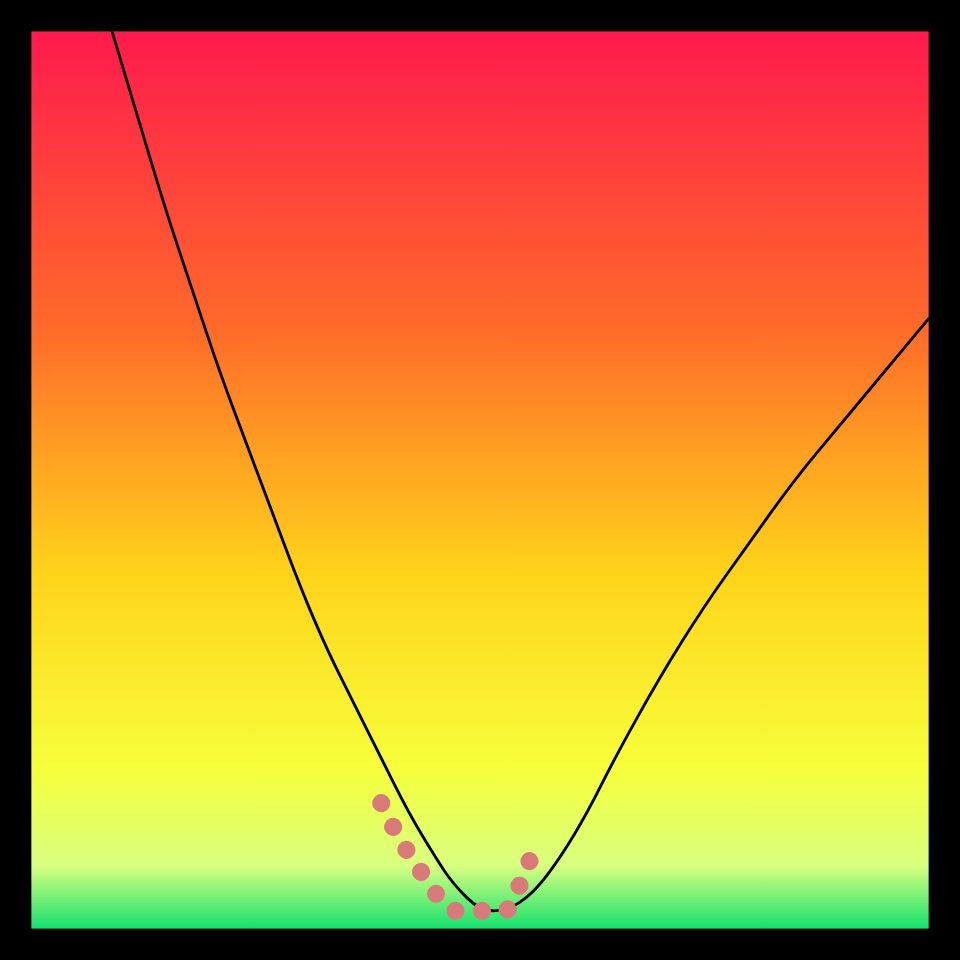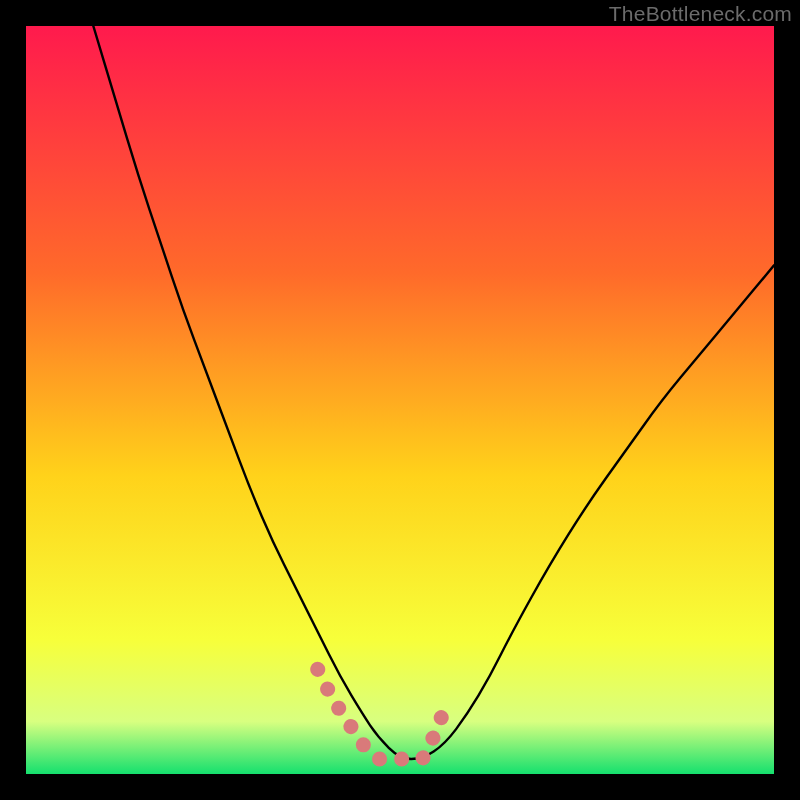--- a/index.html
+++ b/index.html
@@ -35,21 +35,20 @@
     top: 26px;
     width: 748px;
     height: 748px;
   }
   svg { display: block; }
 </style>
 </head>
 <body>
 
 <div class="frame">
-  <div class="watermark">TheBottleneck.com</div>
   <div class="plot">
     <svg id="chart-svg" width="748" height="748" viewBox="0 0 748 748">
         <defs>
           <linearGradient id="bg" x1="0" y1="0" x2="0" y2="1">
             <stop offset="0%" stop-color="#ff1a4d"></stop>
             <stop offset="33%" stop-color="#ff6a2a"></stop>
             <stop offset="60%" stop-color="#ffd21a"></stop>
             <stop offset="82%" stop-color="#f7ff3a"></stop>
             <stop offset="93%" stop-color="#d8ff80"></stop>
             <stop offset="100%" stop-color="#15e06e"></stop>

